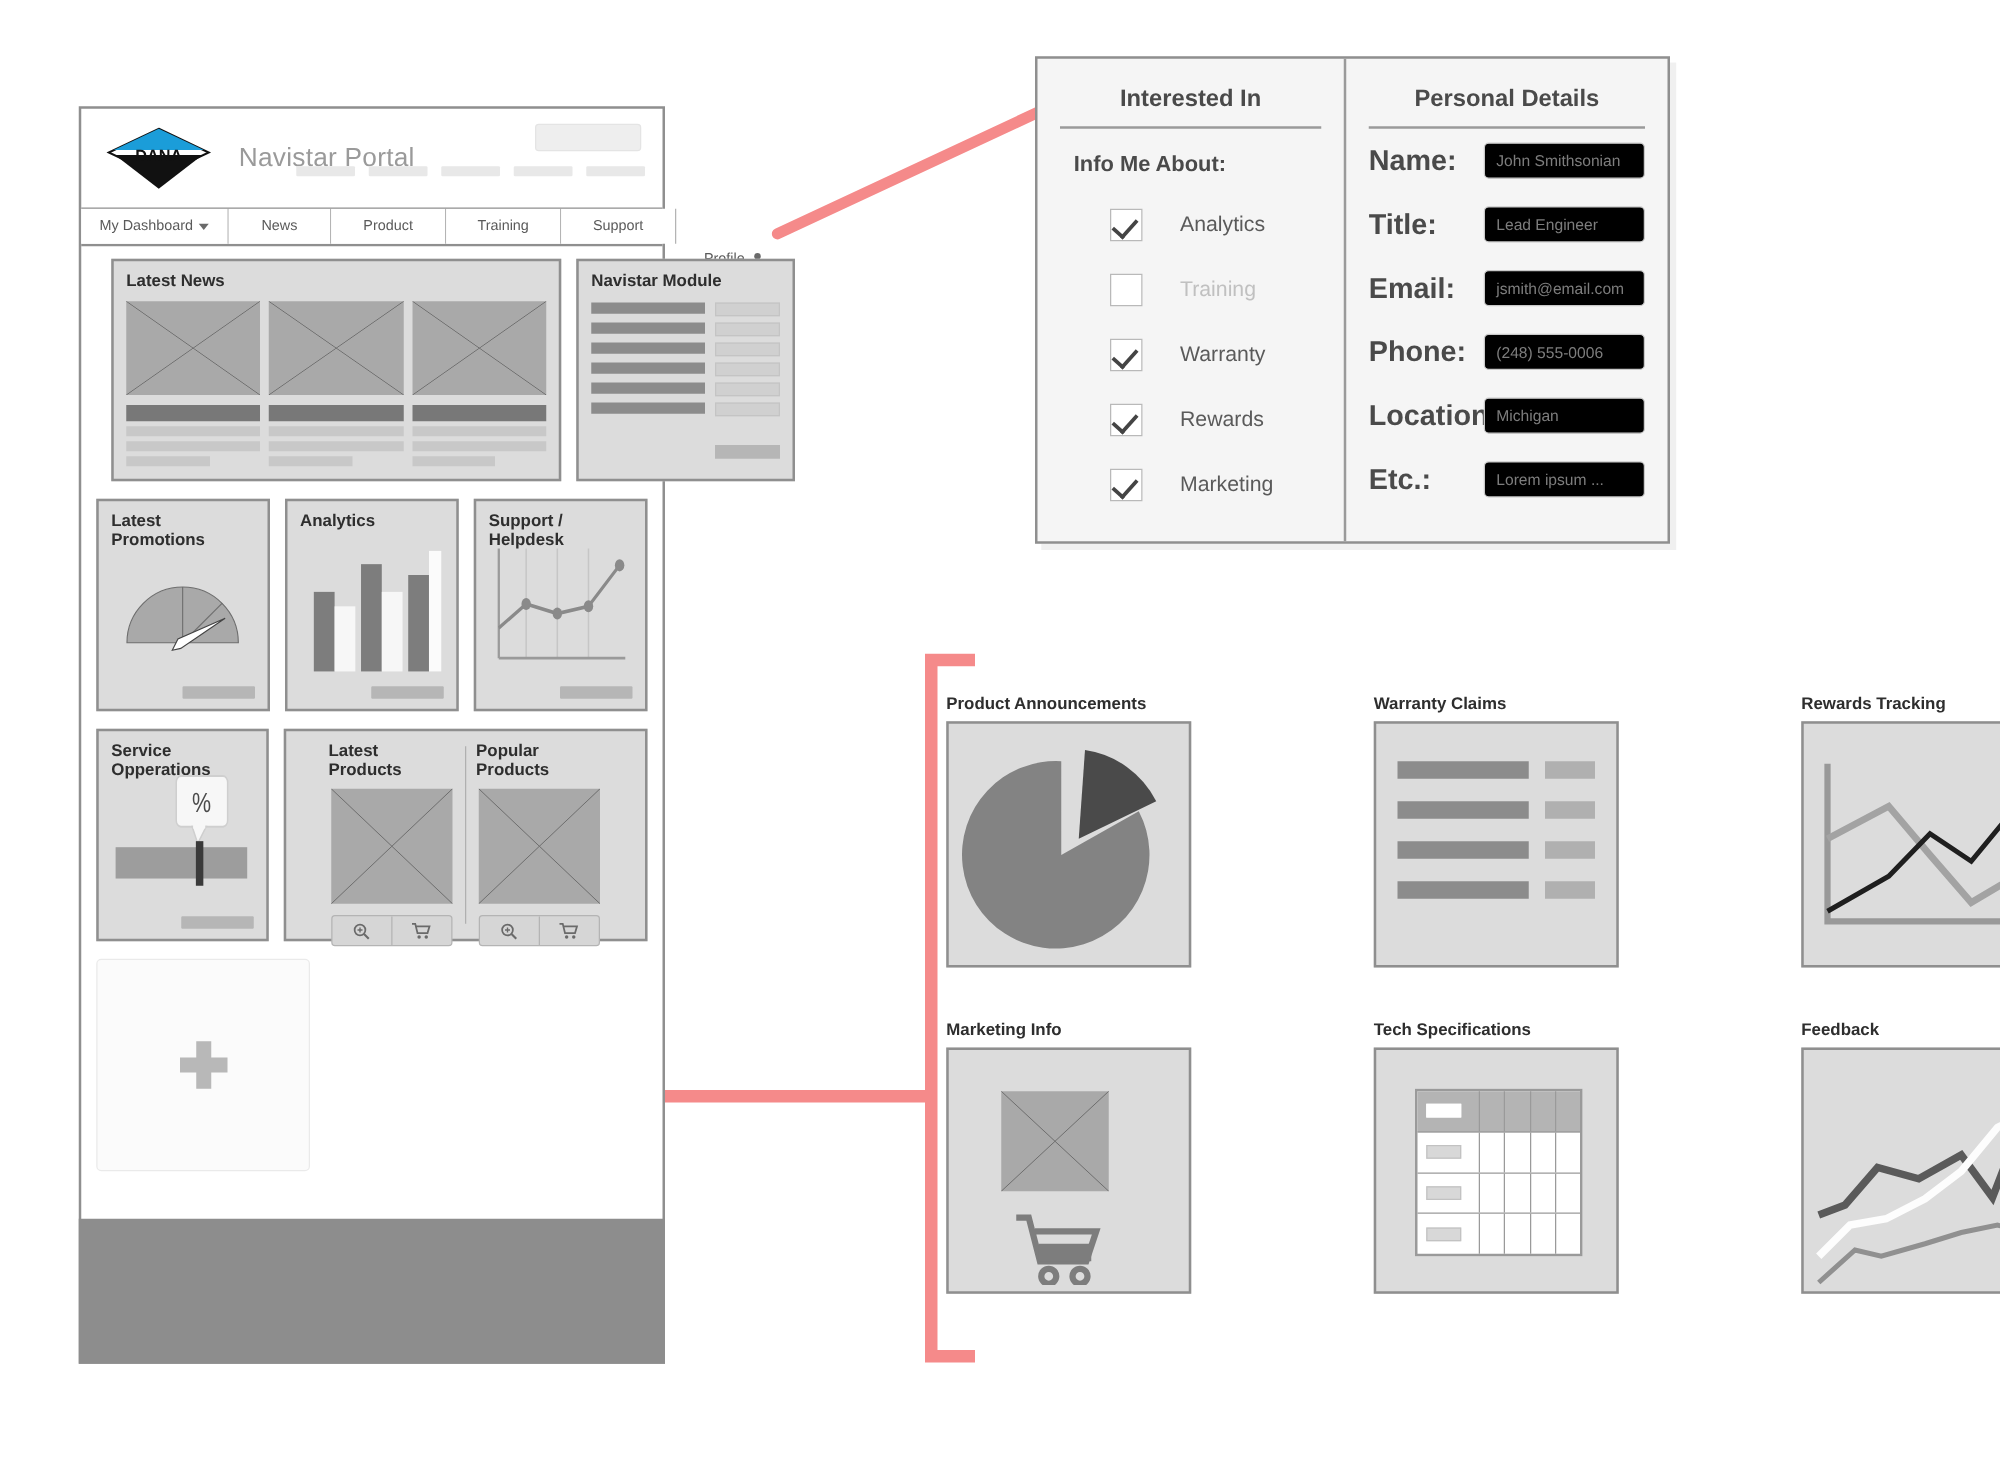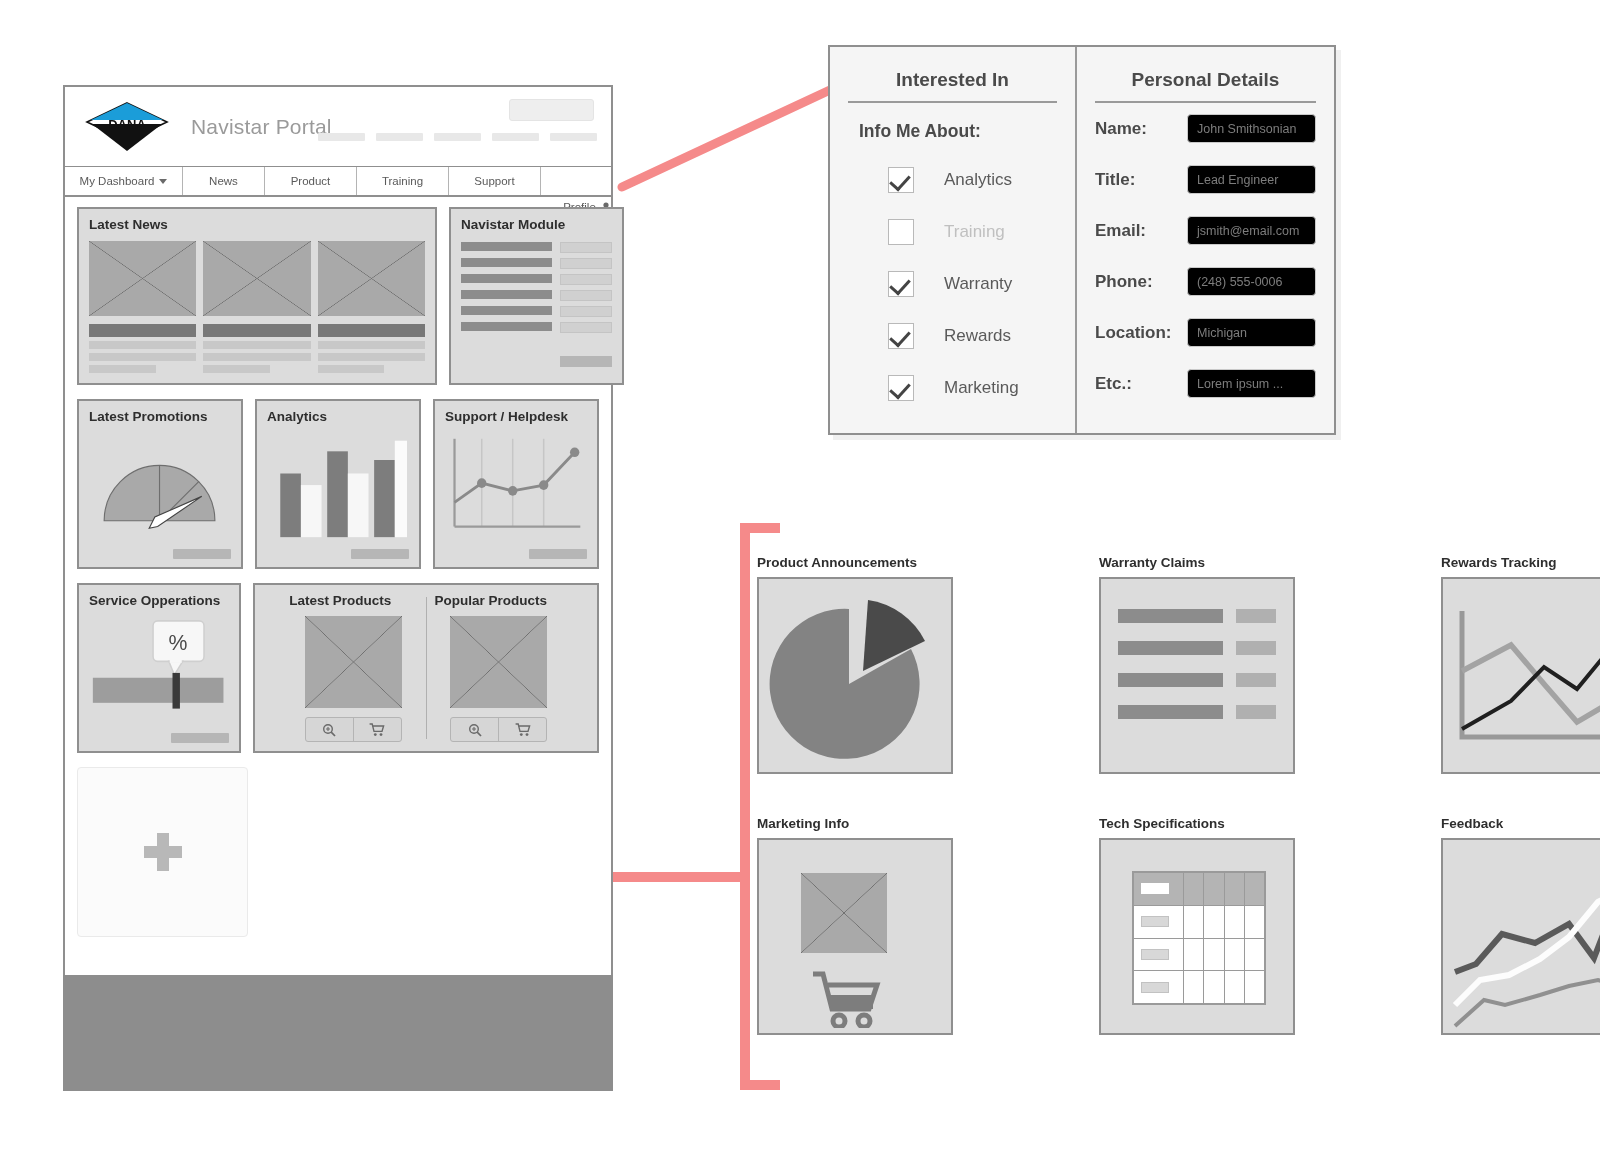--- a/index.html
+++ b/index.html
@@ -5,21 +5,21 @@
   * { box-sizing: border-box; margin:0; padding:0; }
   html,body { background:#ffffff; }
   body {
     width:1600px; height:1174px; position:relative; overflow:hidden;
     font-family:"Liberation Sans", sans-serif;
     color:#3a3a3a;
   }
 
   
   #portal-frame {
-    position:absolute; left:63px; top:85px; width:550px; height:1006px;
+    position:absolute; left:63px; top:85px; width:469px; height:1006px;
     background:#ffffff; border:2px solid #8f8f8f;
   }
   #portal-header {
     height:80px; border-bottom:1px solid #8f8f8f;
     display:flex; align-items:center; position:relative;
   }
   #dana-logo { margin-left:20px; width:84px; height:52px; position:relative; }
   #portal-title {
     margin-left:22px; font-size:21px; color:#9a9a9a; font-weight:400;
     letter-spacing:.2px;
@@ -60,21 +60,21 @@
   }
 
   .img-x { background:#a9a9a9; position:relative; }
   .img-x::before, .img-x::after {
     content:""; position:absolute; left:0; top:0; width:100%; height:100%;
   }
   .img-x::before { background:linear-gradient(to top right, transparent calc(50% - .6px), #6e6e6e 50%, transparent calc(50% + .6px)); }
   .img-x::after  { background:linear-gradient(to bottom right, transparent calc(50% - .6px), #6e6e6e 50%, transparent calc(50% + .6px)); }
 
   
-  #row1 { display:flex; gap:12px; }
+  #row1 { display:flex; gap:12px;margin-left:12px; }
   #card-latest-news { width:360px; height:178px; padding:8px 10px; }
   #news-cols { display:flex; gap:7px; margin-top:9px; }
   .news-col { width:108px; }
   .news-thumb { height:75px; }
   .news-bar-dark  { height:13px; background:#787878; margin-top:8px; }
   .news-bar-light { height:8px; background:#c8c8c8; margin-top:4px; }
   .news-bar-short { height:8px; background:#c8c8c8; margin-top:4px; width:62%; }
 
   #card-training { width:175px; height:178px; padding:8px 10px; }
   #training-rows { display:flex; gap:8px; margin-top:10px; }
@@ -147,21 +147,21 @@
     margin-left:40px; position:relative; flex:0 0 auto;
   }
   .cbox.checked::after {
     content:""; position:absolute; left:5px; top:3px; width:9px; height:16px;
     border:solid #444; border-width:0 3.5px 3.5px 0; transform:rotate(42deg);
   }
   .check-label { margin-left:30px; font-size:17px; color:#5a5a5a; }
   .check-label.muted { color:#c0c0c0; }
 
   .field-row { display:flex; align-items:center; margin-left:18px; height:51px; }
-  .field-label { width:92px; font-size:17px; font-weight:bold; color:#4a4a4a; }
+  .field-label { width:92px; font-size:23px; font-weight:bold; color:#4a4a4a; }
   .field-input {
     flex:1; max-width:140px; height:29px; background:#000000;
     border:1px solid #c9c9c9; border-radius:4px;
     display:flex; align-items:center; padding:0 9px;
     font-size:12.5px; color:#7d7d7d;
   }
 
   
   #widget-grid {
     position:absolute; left:757px; top:555px; width:745px;

